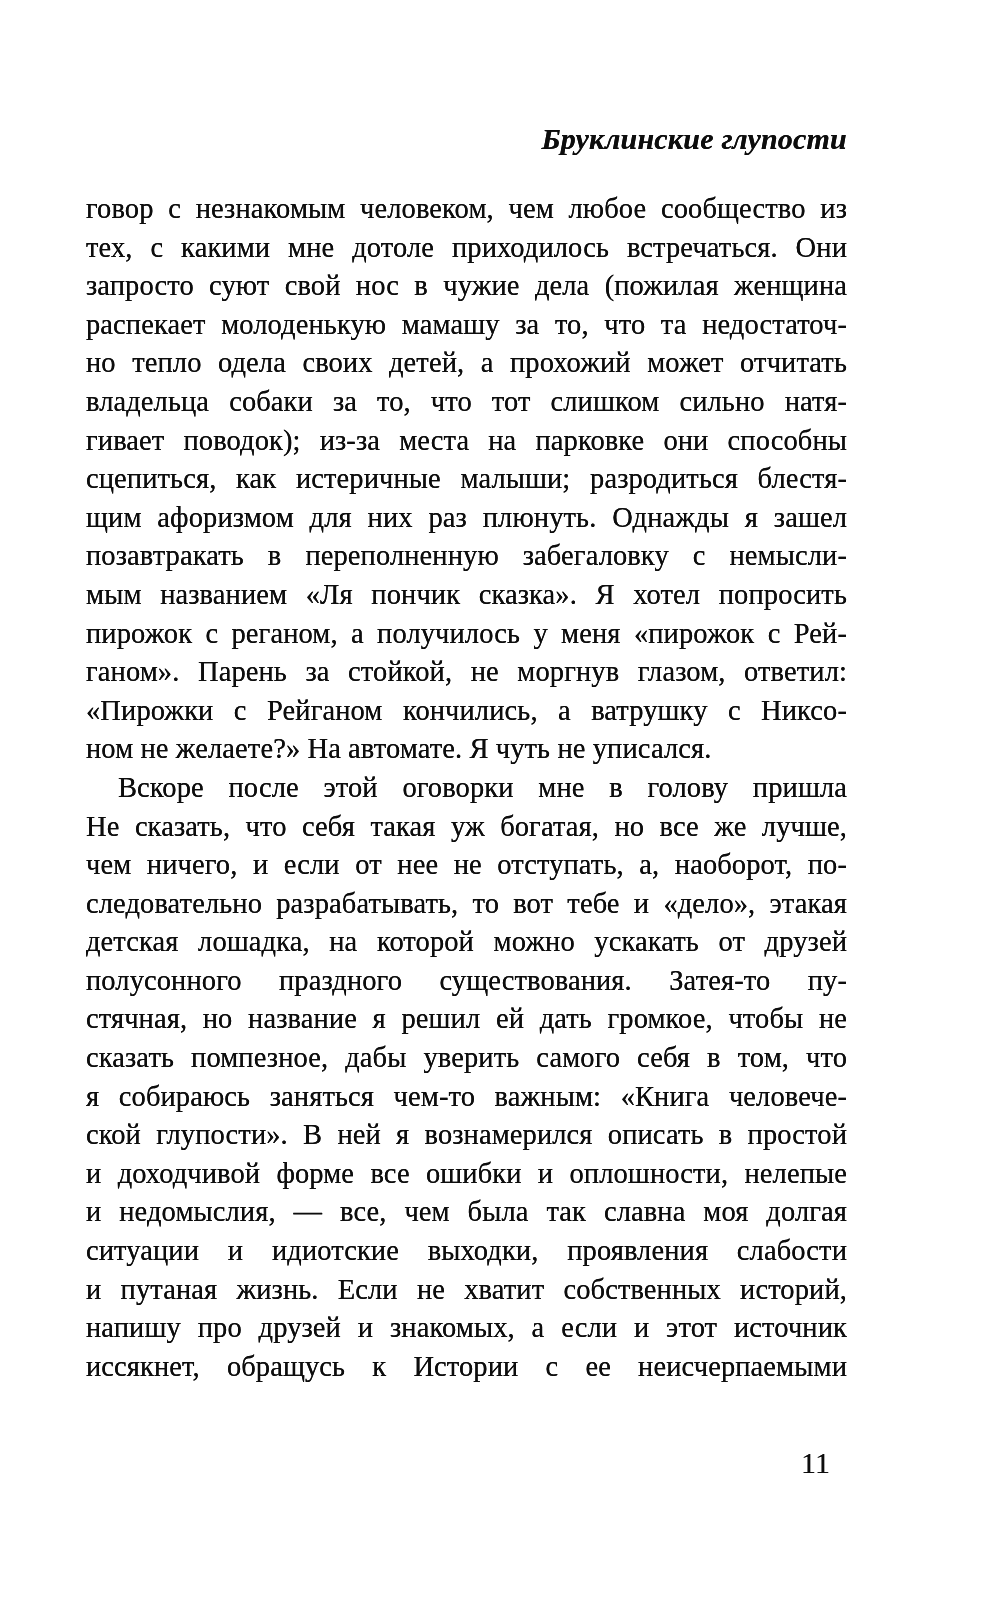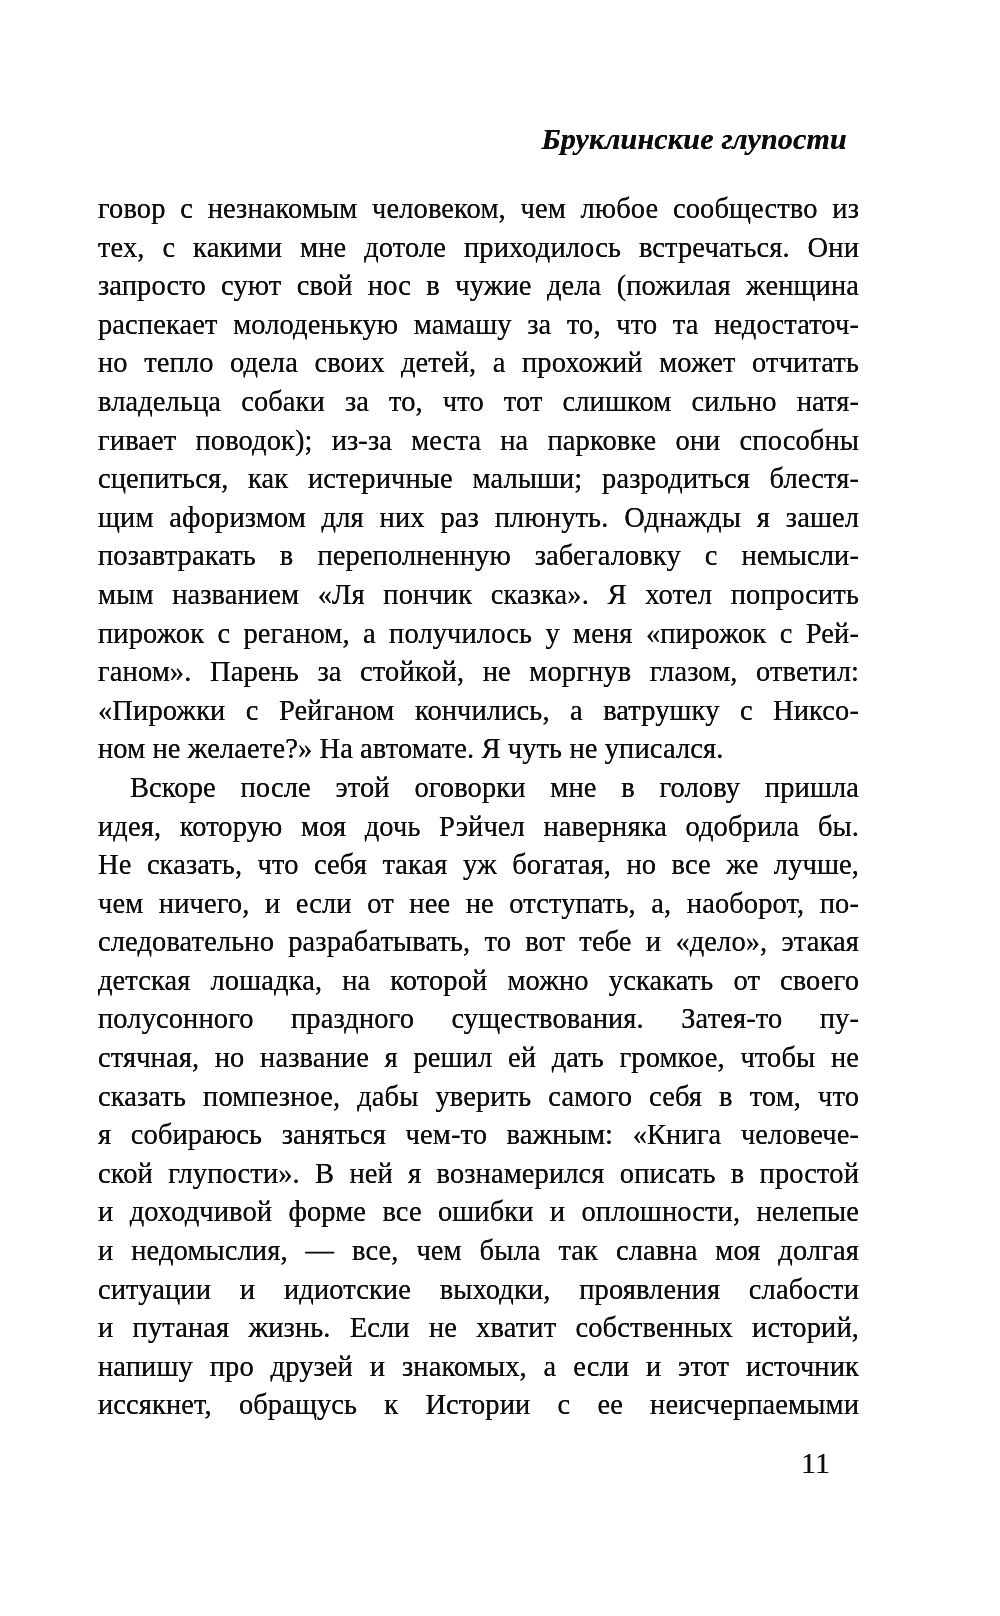--- a/index.html
+++ b/index.html
@@ -25,21 +25,21 @@
     font-size: 30px;
     font-weight: bold;
     font-style: italic;
     line-height: 38px;
     letter-spacing: 0.2px;
     text-shadow: 0 0 0.6px currentColor;
     white-space: nowrap;
   }
   .text-column {
     position: absolute;
-    left: 98px;
+    left: 86px;
     top: 190px;
     width: 761px;
   }
   .text-line {
     font-size: 28.5px;
     line-height: 38.6px;
     height: 38.6px;
     text-align: justify;
     text-align-last: justify;
     text-shadow: 0 0 0.6px currentColor;
@@ -82,25 +82,24 @@
       <div class="text-line">гивает поводок); из-за места на парковке они способны</div>
       <div class="text-line">сцепиться, как истеричные малыши; разродиться блестя-</div>
       <div class="text-line">щим афоризмом для них раз плюнуть. Однажды я зашел</div>
       <div class="text-line">позавтракать в переполненную забегаловку с немысли-</div>
       <div class="text-line">мым названием «Ля пончик сказка». Я хотел попросить</div>
       <div class="text-line">пирожок с реганом, а получилось у меня «пирожок с Рей-</div>
       <div class="text-line">ганом». Парень за стойкой, не моргнув глазом, ответил:</div>
       <div class="text-line">«Пирожки с Рейганом кончились, а ватрушку с Никсо-</div>
       <div class="text-line no-justify">ном не желаете?» На автомате. Я чуть не уписался.</div>
       <div class="text-line indent">Вскоре после этой оговорки мне в голову пришла</div>
-      <div class="text-line">идея, которую моя дочь Рэйчел наверняка одобрила бы.</div>
       <div class="text-line">Не сказать, что себя такая уж богатая, но все же лучше,</div>
       <div class="text-line">чем ничего, и если от нее не отступать, а, наоборот, по-</div>
       <div class="text-line">следовательно разрабатывать, то вот тебе и «дело», этакая</div>
-      <div class="text-line">детская лошадка, на которой можно ускакать от своего</div>
+      <div class="text-line">детская лошадка, на которой можно ускакать от друзей</div>
       <div class="text-line">полусонного праздного существования. Затея-то пу-</div>
       <div class="text-line">стячная, но название я решил ей дать громкое, чтобы не</div>
       <div class="text-line">сказать помпезное, дабы уверить самого себя в том, что</div>
       <div class="text-line">я собираюсь заняться чем-то важным: «Книга человече-</div>
       <div class="text-line">ской глупости». В ней я вознамерился описать в простой</div>
       <div class="text-line">и доходчивой форме все ошибки и оплошности, нелепые</div>
       <div class="text-line">и недомыслия, — все, чем была так славна моя долгая</div>
       <div class="text-line">ситуации и идиотские выходки, проявления слабости</div>
       <div class="text-line">и путаная жизнь. Если не хватит собственных историй,</div>
       <div class="text-line">напишу про друзей и знакомых, а если и этот источник</div>

